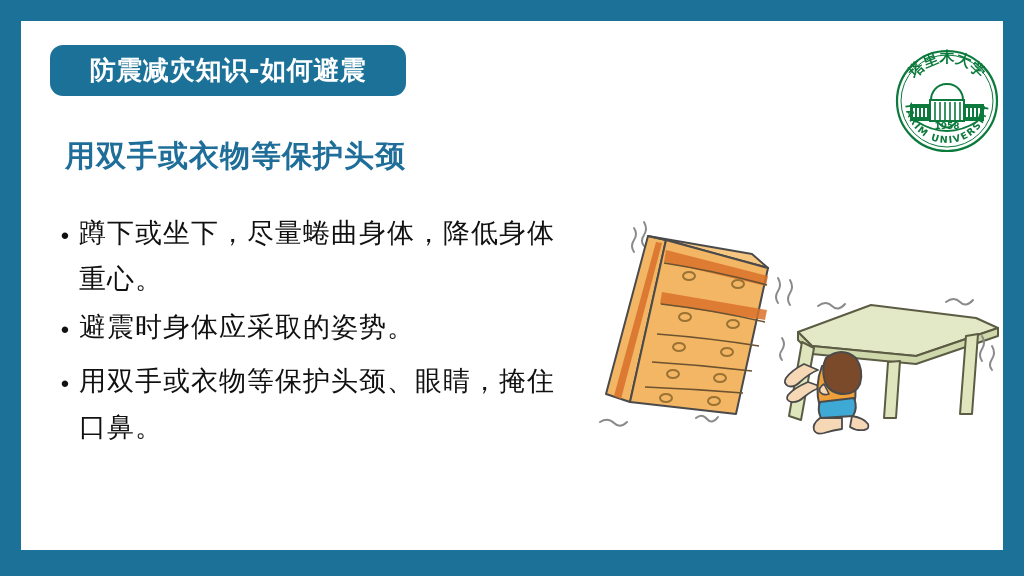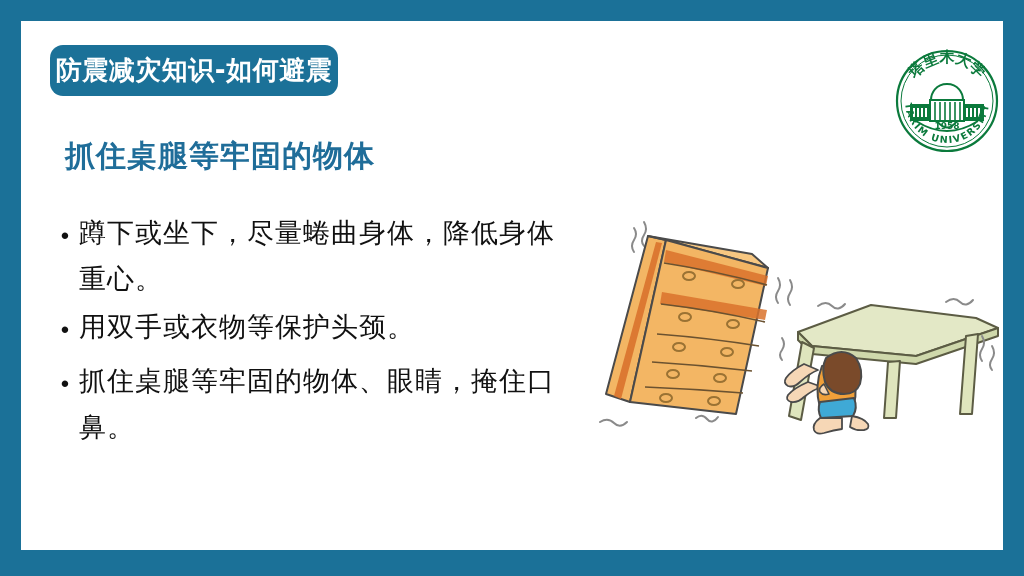--- a/index.html
+++ b/index.html
@@ -19,21 +19,21 @@
     position:absolute;
     left:21px;top:21px;
     width:982px;height:529px;
     background:#ffffff;
   }
 
   
   .banner{
     position:absolute;
     left:29px;top:24px;
-    width:288px;height:51px;
+    width:356px;height:51px;
     background:#1b7198;
     border-radius:13px;
     display:flex;align-items:center;justify-content:center;
   }
   .banner-text{
     color:#ffffff;
     font-size:26px;
     font-weight:bold;
     letter-spacing:0.5px;
     white-space:nowrap;
@@ -98,37 +98,37 @@
 </head>
 <body>
 
 <div class="slide">
   <div class="canvas">
 
     <div class="banner">
       <span class="banner-text">防震减灾知识-如何避震</span>
     </div>
 
-    <div class="heading">抓住桌腿等牢固的物体</div>
+    <div class="heading">用双手或衣物等保护头颈</div>
 
     <div class="bullets">
 
       <div class="bullet-row">
         <span class="bullet-dot">•</span>
         <span class="bullet-text">蹲下或坐下，尽量蜷曲身体，降低身体重心。</span>
       </div>
 
       <div class="bullet-row">
         <span class="bullet-dot">•</span>
-        <span class="bullet-text">用双手或衣物等保护头颈。</span>
+        <span class="bullet-text">避震时身体应采取的姿势。</span>
       </div>
 
       <div class="bullet-row">
         <span class="bullet-dot">•</span>
-        <span class="bullet-text">抓住桌腿等牢固的物体、眼睛，掩住口鼻。</span>
+        <span class="bullet-text">用双手或衣物等保护头颈、眼睛，掩住口鼻。</span>
       </div>
 
     </div>
 
     <div class="seal">
       <svg viewBox="0 0 106 106" width="106" height="106">
         <circle cx="53" cy="53" r="50" fill="#ffffff" stroke="#0b7a3c" stroke-width="2.2"></circle>
         <circle cx="53" cy="53" r="46" fill="none" stroke="#0b7a3c" stroke-width="1"></circle>
 
         <path d="M53 36 c-11 0 -16 9 -16 16 h32 c0 -7 -5 -16 -16 -16 z" fill="#ffffff" stroke="#0b7a3c" stroke-width="2"></path>

